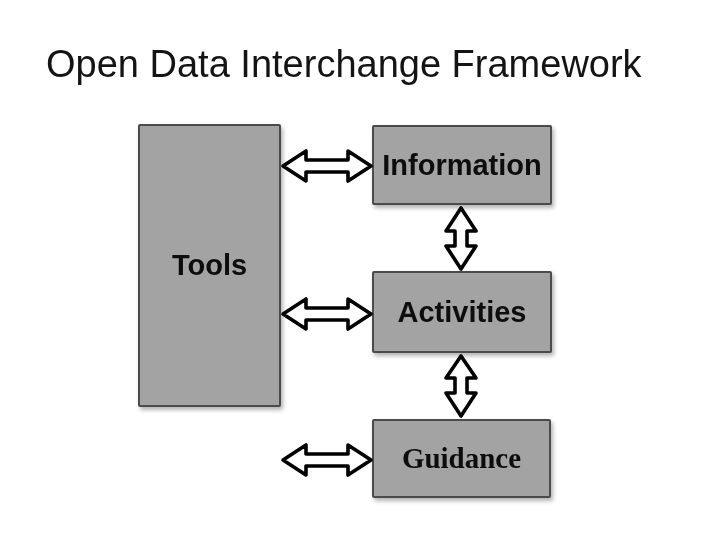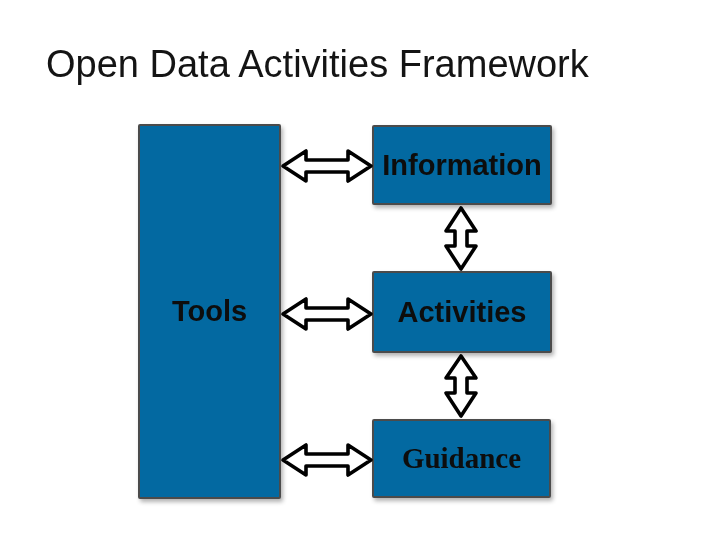--- a/index.html
+++ b/index.html
@@ -22,35 +22,35 @@
     font-size: 38px;
     line-height: 1.1;
     font-weight: 400;
     letter-spacing: 0px;
     color: #141414;
     white-space: nowrap;
   }
   .node {
     position: absolute;
     box-sizing: border-box;
-    background: #0369a1;
+    background: #a3a3a3;
     border: 2px solid #4b4b4b;
     border-radius: 2px;
     box-shadow: 2px 3px 4px rgba(0,0,0,0.30);
     display: flex;
     align-items: center;
     justify-content: center;
   }
   .node-label {
     font-size: 29px;
     font-weight: 600;
     color: #0d0d0d;
     white-space: nowrap;
   }
-  .node-tools       { left: 138px; top: 124px; width: 143px; height: 375px; }
+  .node-tools       { left: 138px; top: 124px; width: 143px; height: 283px; }
   .node-information { left: 372px; top: 125px; width: 180px; height: 80px; }
   .node-activities  { left: 372px; top: 271px; width: 180px; height: 82px; }
   .node-guidance    { left: 372px; top: 419px; width: 179px; height: 79px; font-family: Liberation Serif, serif; }
 
   .arrow { position: absolute; }
   .arrow-h1 { left: 280px; top: 148px; }
   .arrow-h2 { left: 280px; top: 296px; }
   .arrow-h3 { left: 280px; top: 442px; }
   .arrow-v1 { left: 443px; top: 205px; }
   .arrow-v2 { left: 443px; top: 353px; }
@@ -60,21 +60,21 @@
     stroke: #000000;
     stroke-width: 3.6;
     stroke-linejoin: round;
   }
 </style>
 </head>
 <body>
 
 <div class="canvas">
 
-  <div class="slide-title">Open Data Activities Framework</div>
+  <div class="slide-title">Open Data Interchange Framework</div>
 
   <div class="node node-tools">
     <span class="node-label">Tools</span>
   </div>
 
   <div class="node node-information">
     <span class="node-label">Information</span>
   </div>
 
   <div class="node node-activities">

